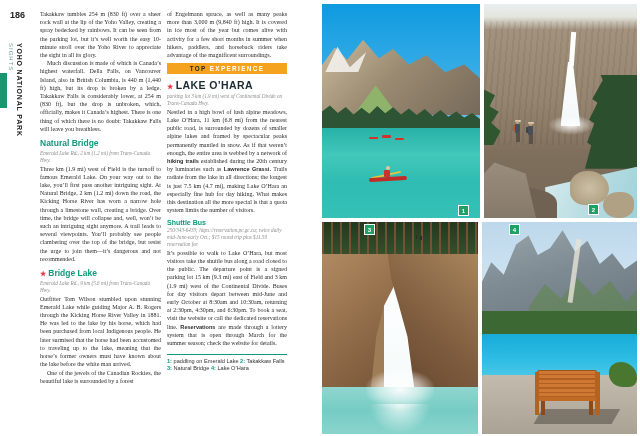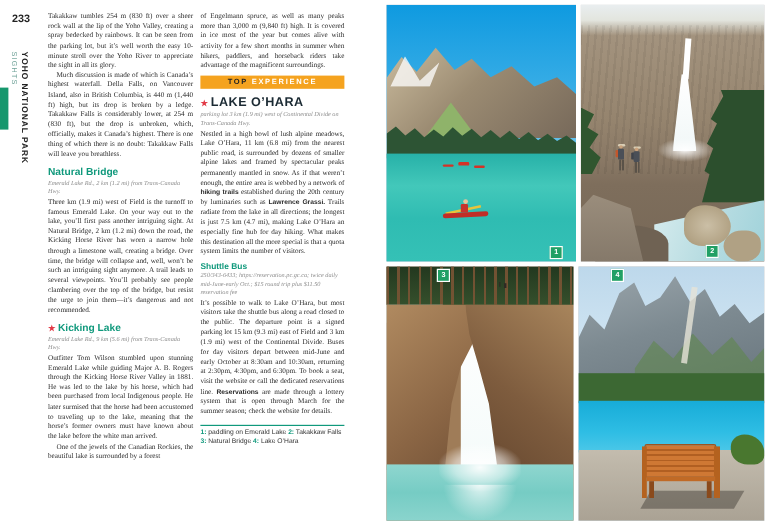--- a/index.html
+++ b/index.html
@@ -148,32 +148,32 @@
   .bn-post-r{right:0;top:4%;width:7%;height:92%;background:#b4621f;}
   .bn-seat{left:6%;right:6%;top:56%;height:10%;background:#c06a26;}
   .bn-leg-l{left:10%;top:66%;width:6%;height:30%;background:#8a4a1c;}
   .bn-leg-r{right:10%;top:66%;width:6%;height:30%;background:#8a4a1c;}
 </style>
 </head>
 <body>
 
 <div class="page">
 
-  <div class="pagenum">233</div>
+  <div class="pagenum">186</div>
   <div class="side-section">SIGHTS</div>
   <div class="side-park">YOHO NATIONAL PARK</div>
   <div class="side-block"></div>
 
   <div class="col col1">
     <p class="body">Takakkaw tumbles 254 m (830 ft) over a sheer rock wall at the lip of the Yoho Valley, creating a spray bedecked by rainbows. It can be seen from the parking lot, but it’s well worth the easy 10-minute stroll over the Yoho River to appreciate the sight in all its glory.</p>
     <p class="body indent">Much discussion is made of which is Canada’s highest waterfall. Della Falls, on Vancouver Island, also in British Columbia, is 440 m (1,440 ft) high, but its drop is broken by a ledge. Takakkaw Falls is considerably lower, at 254 m (830 ft), but the drop is unbroken, which, officially, makes it Canada’s highest. There is one thing of which there is no doubt: Takakkaw Falls will leave you breathless.</p>
     <h3 class="h-teal">Natural Bridge</h3>
     <p class="access">Emerald Lake Rd., 2 km (1.2 mi) from Trans-Canada Hwy.</p>
     <p class="body">Three km (1.9 mi) west of Field is the turnoff to famous Emerald Lake. On your way out to the lake, you’ll first pass another intriguing sight. At Natural Bridge, 2 km (1.2 mi) down the road, the Kicking Horse River has worn a narrow hole through a limestone wall, creating a bridge. Over time, the bridge will collapse and, well, won’t be such an intriguing sight anymore. A trail leads to several viewpoints. You’ll probably see people clambering over the top of the bridge, but resist the urge to join them—it’s dangerous and not recommended.</p>
-    <h3 class="h-teal"><span class="star">★</span><span>Kicking Lake</span></h3>
+    <h3 class="h-teal"><span class="star">★</span><span>Bridge Lake</span></h3>
     <p class="access">Emerald Lake Rd., 9 km (5.6 mi) from Trans-Canada Hwy.</p>
     <p class="body">Outfitter Tom Wilson stumbled upon stunning Emerald Lake while guiding Major A. B. Rogers through the Kicking Horse River Valley in 1881. He was led to the lake by his horse, which had been purchased from local Indigenous people. He later surmised that the horse had been accustomed to traveling up to the lake, meaning that the horse’s former owners must have known about the lake before the white man arrived.</p>
     <p class="body indent">One of the jewels of the Canadian Rockies, the beautiful lake is surrounded by a forest</p>
   </div>
 
   <div class="col col2">
     <p class="body">of Engelmann spruce, as well as many peaks more than 3,000 m (9,840 ft) high. It is covered in ice most of the year but comes alive with activity for a few short months in summer when hikers, paddlers, and horseback riders take advantage of the magnificent surroundings.</p>
     <div class="banner">
         <span class="w1">TOP</span>
         <span class="w2">EXPERIENCE</span>

